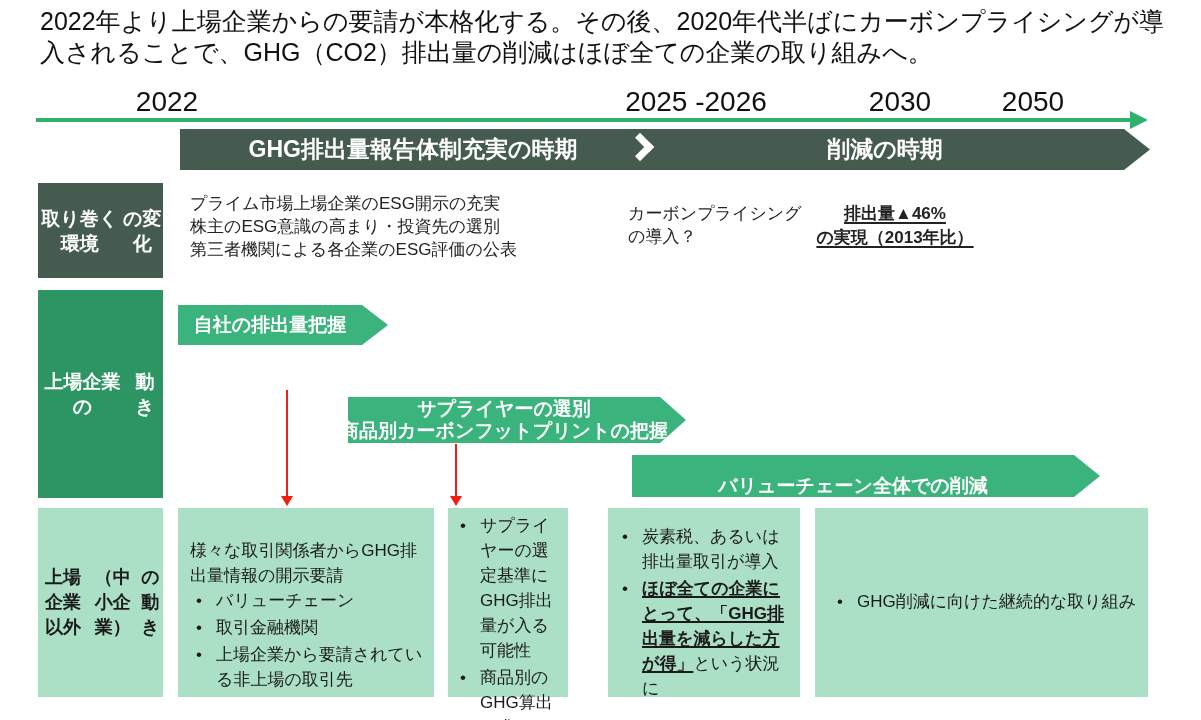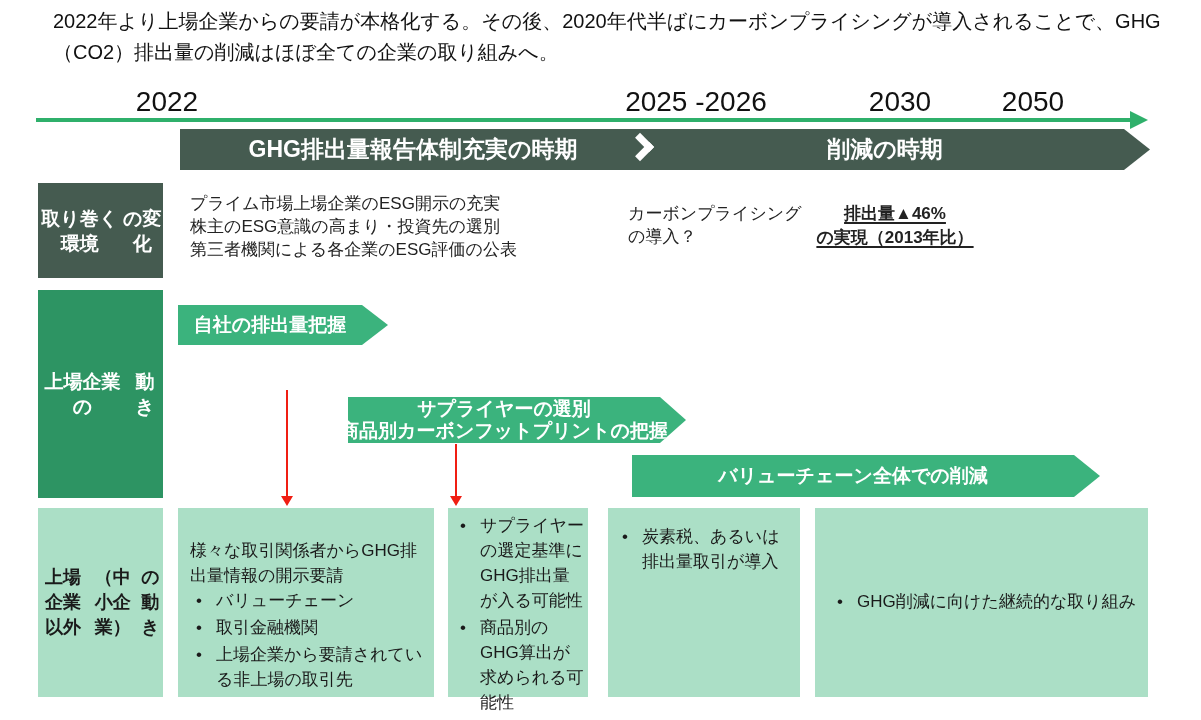--- a/index.html
+++ b/index.html
@@ -9,21 +9,21 @@
     --light-green:#abdfc6;
     --timeline-green:#2fb06b;
     --red:#f01e13;
     --ink:#1a1a1a;
   }
   *{margin:0;padding:0;box-sizing:border-box;}
   html,body{background:#fff;}
   body{font-family:"Liberation Sans","DejaVu Sans",sans-serif;color:var(--ink);}
   .slide{position:relative;width:1201px;height:720px;background:#fff;overflow:hidden;}
 
-  .title{position:absolute;left:40px;top:6px;width:1140px;font-size:20px;line-height:31px;color:#111;margin-left:13px;}
+  .title{position:absolute;left:40px;top:6px;width:1140px;font-size:25px;line-height:31px;color:#111;}
 
   .year{position:absolute;top:86px;transform:translateX(-50%);font-size:28px;white-space:nowrap;color:#111;}
 
   .tl-line{position:absolute;left:36px;top:118px;width:1098px;height:4px;background:var(--timeline-green);}
   .tl-head{position:absolute;left:1130px;top:111px;width:0;height:0;
     border-left:18px solid var(--timeline-green);border-top:9px solid transparent;border-bottom:9px solid transparent;}
 
   .band{position:absolute;left:180px;top:129px;width:970px;height:41px;background:var(--dark-green);
     clip-path:polygon(0 0,calc(100% - 26px) 0,100% 50%,calc(100% - 26px) 100%,0 100%);}
   .band-seg{position:absolute;top:0;height:41px;line-height:41px;text-align:center;color:#fff;font-weight:bold;font-size:23px;white-space:nowrap;}
@@ -45,31 +45,31 @@
   .r1c3 div,.r1c4 div{text-decoration:underline;text-decoration-thickness:2px;text-underline-offset:3px;}
   .r1c4{left:988px;top:193px;width:134px;text-align:center;font-weight:bold;font-size:16px;line-height:20px;}
   .r1c4 .wrapkana{width:86px;margin:0 auto;word-break:break-all;}
 
   .garrow{position:absolute;background:var(--arrow-green);color:#fff;font-weight:bold;font-size:19px;line-height:22px;
     display:flex;flex-direction:column;justify-content:center;align-items:center;text-align:center;
     clip-path:polygon(0 0,calc(100% - 26px) 0,100% 50%,calc(100% - 26px) 100%,0 100%);padding-right:26px;white-space:nowrap;}
   .ga1{left:178px;top:305px;width:210px;height:40px;}
   .ga2{left:250px;top:343px;width:312px;height:46px;}
   .ga3{left:348px;top:397px;width:338px;height:46px;}
-  .ga4{left:632px;top:455px;width:468px;height:42px;}
+  .ga4{left:632px;top:455px;width:468px;height:42px;justify-content:flex-end;}
 
   .red-arrow{position:absolute;width:2px;background:var(--red);}
   .red-arrow::after{content:"";position:absolute;left:-5px;bottom:-10px;width:0;height:0;
     border-left:6px solid transparent;border-right:6px solid transparent;border-top:10px solid var(--red);}
   .redA{left:286px;top:390px;height:106px;}
   .redB{left:455px;top:444px;height:52px;}
 
   .box{position:absolute;top:508px;height:189px;background:var(--light-green);font-size:17px;line-height:25px;color:#1a1a1a;}
   .b1{left:178px;width:256px;padding:30px 8px 0 12px;}
-  .b2{left:448px;width:140px;padding:5px 4px 4px 6px;}
+  .b2{left:448px;width:120px;padding:5px 4px 4px 6px;}
   .b3{left:608px;width:192px;padding:16px 6px 0 8px;}
   .b4{left:815px;width:333px;display:flex;align-items:center;padding-left:16px;}
 
   ul.blist{list-style:none;}
   ul.blist li{position:relative;padding-left:26px;margin-bottom:2px;}
   ul.blist li::before{content:"\2022";position:absolute;left:6px;top:0;}
   .emph{font-weight:bold;text-decoration:underline;text-decoration-thickness:2px;text-underline-offset:2px;}
 </style>
 </head>
 <body>
@@ -147,20 +147,21 @@
   <div class="box b2">
     <ul class="blist">
       <li>サプライヤーの選定基準にGHG排出量が入る可能性</li>
       <li>商品別のGHG算出が求められる可能性</li>
     </ul>
   </div>
 
   <div class="box b3">
     <ul class="blist">
       <li>炭素税、あるいは排出量取引が導入</li>
+      <li><span class="emph">ほぼ全ての企業にとって、「GHG排出量を減らした方が得」</span><span>という状況に</span></li>
     </ul>
   </div>
 
   <div class="box b4">
     <ul class="blist">
       <li>GHG削減に向けた継続的な取り組み</li>
     </ul>
   </div>
 
 </div>

